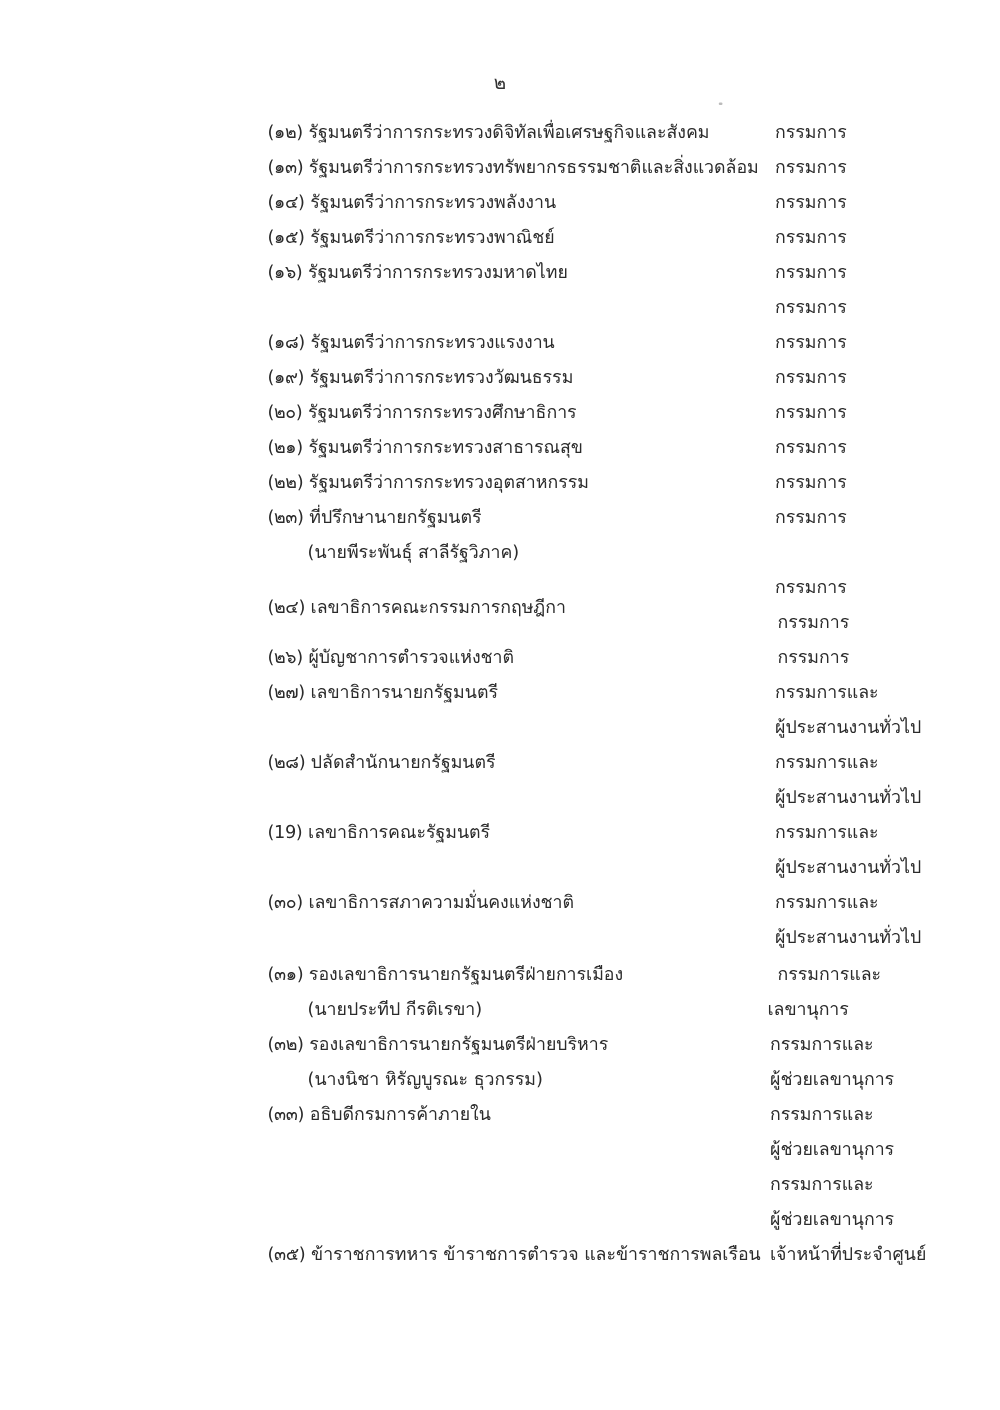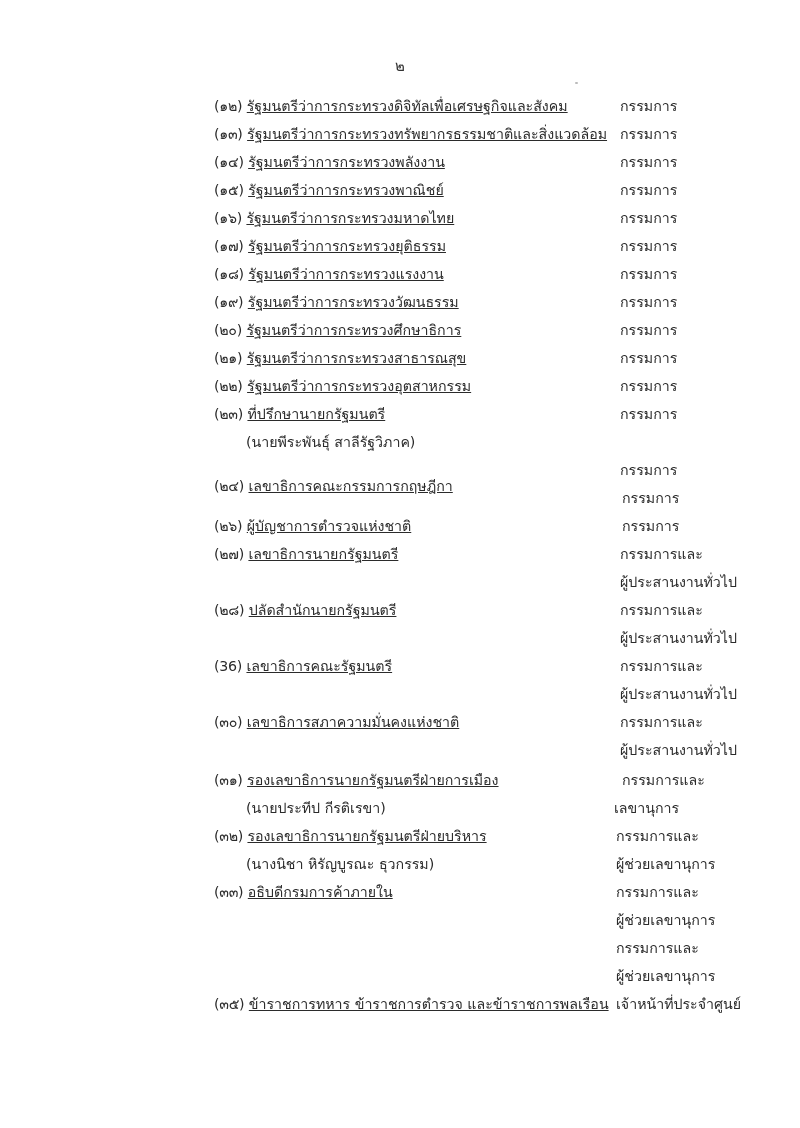--- a/index.html
+++ b/index.html
@@ -47,21 +47,20 @@
     line-height: 28px;
     white-space: nowrap;
   }
   .entry .num {
     display: inline-block;
     letter-spacing: -0.3px;
     text-align: right;
   }
   .entry .name {
     display: inline;
-    text-decoration: underline;
   }
   .sub {
     position: absolute;
     left: 246px;
     font-size: 14.2px;
     line-height: 28px;
     white-space: nowrap;
   }
   .role {
     position: absolute;
@@ -101,24 +100,20 @@
     <span class="name">รัฐมนตรีว่าการกระทรวงพาณิชย์</span>
   </div>
   <div class="role" style="top:176px">กรรมการ</div>
 
   <div class="entry" style="top:204px">
     <span class="num">(๑๖)</span>
     <span class="name">รัฐมนตรีว่าการกระทรวงมหาดไทย</span>
   </div>
   <div class="role" style="top:204px">กรรมการ</div>
 
-  <div class="entry" style="top:232px">
-    <span class="num">(๑๗)</span>
-    <span class="name">รัฐมนตรีว่าการกระทรวงยุติธรรม</span>
-  </div>
   <div class="role" style="top:232px">กรรมการ</div>
 
   <div class="entry" style="top:260px">
     <span class="num">(๑๘)</span>
     <span class="name">รัฐมนตรีว่าการกระทรวงแรงงาน</span>
   </div>
   <div class="role" style="top:260px">กรรมการ</div>
 
   <div class="entry" style="top:288px">
     <span class="num">(๑๙)</span>
@@ -173,21 +168,21 @@
   <div class="role" style="top:568px">ผู้ประสานงานทั่วไป</div>
 
   <div class="entry" style="top:596px">
     <span class="num">(๒๘)</span>
     <span class="name">ปลัดสำนักนายกรัฐมนตรี</span>
   </div>
   <div class="role" style="top:596px">กรรมการและ</div>
   <div class="role" style="top:624px">ผู้ประสานงานทั่วไป</div>
 
   <div class="entry" style="top:652px">
-    <span class="num">(36)</span>
+    <span class="num">(19)</span>
     <span class="name">เลขาธิการคณะรัฐมนตรี</span>
   </div>
   <div class="role" style="top:652px">กรรมการและ</div>
   <div class="role" style="top:680px">ผู้ประสานงานทั่วไป</div>
 
   <div class="entry" style="top:708px">
     <span class="num">(๓๐)</span>
     <span class="name">เลขาธิการสภาความมั่นคงแห่งชาติ</span>
   </div>
   <div class="role" style="top:708px">กรรมการและ</div>

